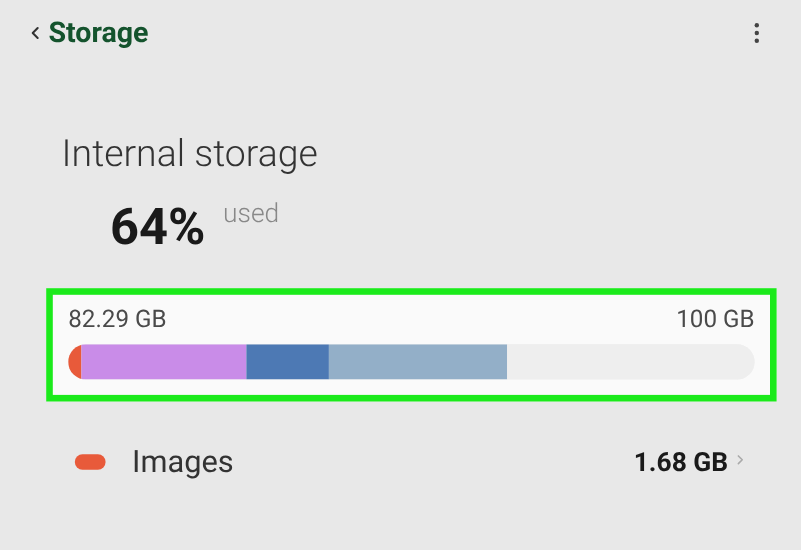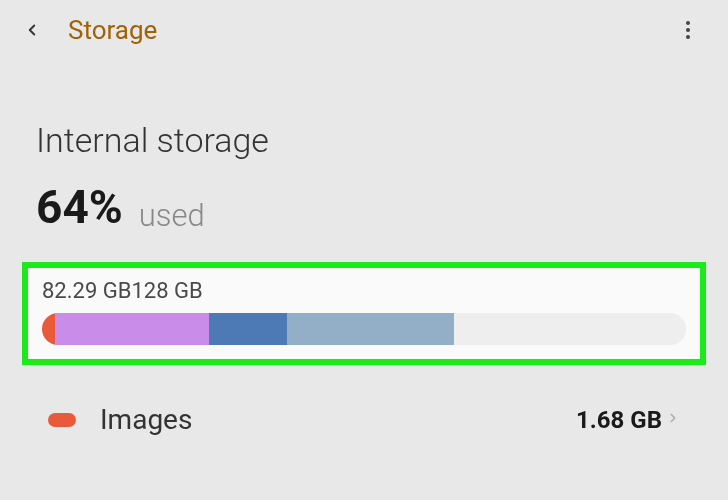--- a/index.html
+++ b/index.html
@@ -25,23 +25,22 @@
     .back-icon {
       width: 24px;
       height: 24px;
       display: flex;
       align-items: center;
       justify-content: center;
       cursor: pointer;
     }
     .header-title {
       font-size: 26px;
-      color: #a16207;
-      margin-left: 24px;
-      font-weight: 400;
+      color: #14532d;
+      font-weight: 700;
     }
     .more-icon {
       position: absolute;
       right: 28px;
       top: 18px;
       width: 24px;
       height: 24px;
       display: flex;
       flex-direction: column;
       align-items: center;
@@ -49,52 +48,54 @@
       gap: 3px;
       cursor: pointer;
     }
     .more-icon span {
       width: 4px;
       height: 4px;
       background: #444;
       border-radius: 50%;
     }
     .content {
-      padding: 60px 36px 0 36px;
+      padding: 60px 36px 0 56px;
     }
     .section-title {
       font-size: 34px;
       color: #333;
       font-weight: 300;
       margin-bottom: 20px;
     }
     .usage-row {
       display: flex;
-      align-items: flex-end;
+      align-items: flex-start;
       gap: 16px;
       margin-bottom: 28px;
+      margin-left: 44px;
     }
     .usage-percent {
       font-size: 46px;
       font-weight: 700;
       color: #1a1a1a;
     }
     .usage-label {
-      font-size: 31px;
+      font-size: 24px;
       color: #888;
       font-weight: 300;
     }
     .highlight-box {
       border: 6px solid #1bea1b;
       background: #fafafa;
       padding: 10px 14px 14px 14px;
       margin: 0 -14px;
     }
     .bar-labels {
       display: flex;
+      justify-content: space-between;
       font-size: 22px;
       color: #4a4a4a;
       margin-bottom: 10px;
     }
     .storage-bar {
       display: flex;
       height: 32px;
       border-radius: 16px;
       overflow: hidden;
       background: #eee;
@@ -155,21 +156,21 @@
   <div class="content">
     <div class="section-title">Internal storage</div>
     <div class="usage-row">
       <div class="usage-percent">64%</div>
       <div class="usage-label">used</div>
     </div>
 
     <div class="highlight-box">
       <div class="bar-labels">
         <span>82.29 GB</span>
-        <span>128 GB</span>
+        <span>100 GB</span>
       </div>
       <div class="storage-bar">
         <div class="seg-red"></div>
         <div class="seg-purple"></div>
         <div class="seg-blue"></div>
         <div class="seg-lightblue"></div>
         <div class="seg-empty"></div>
       </div>
     </div>
 

